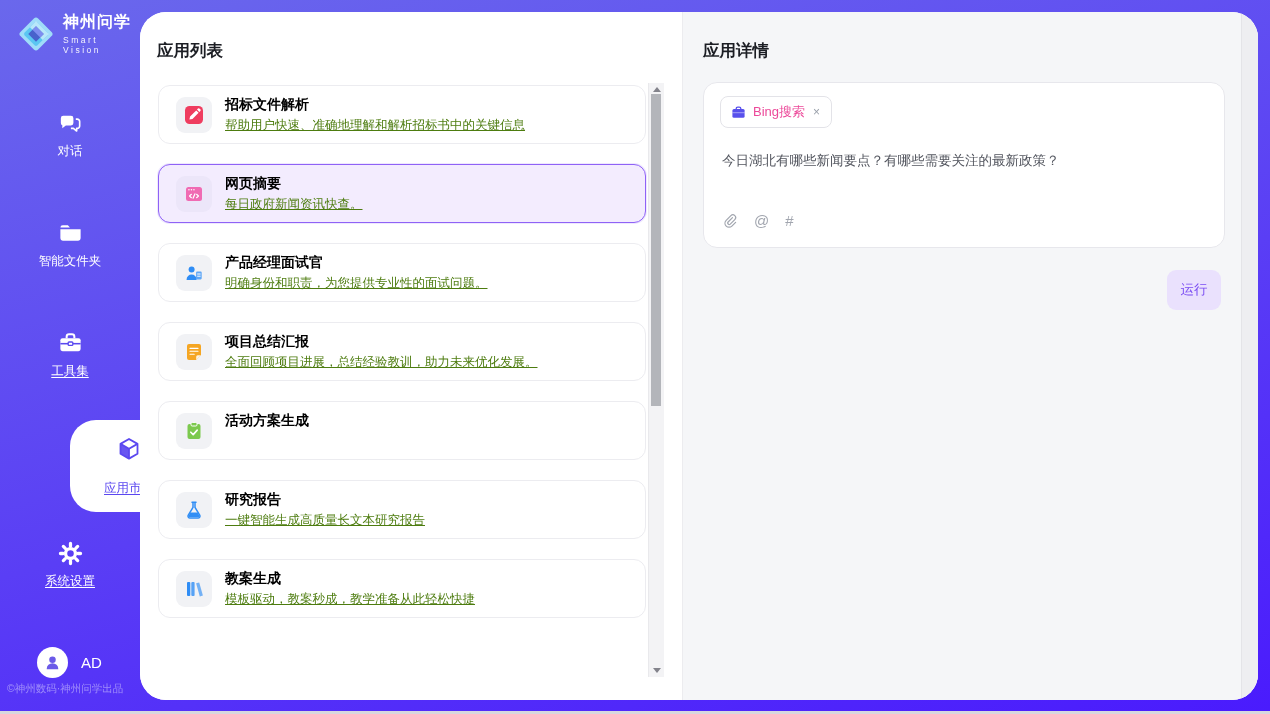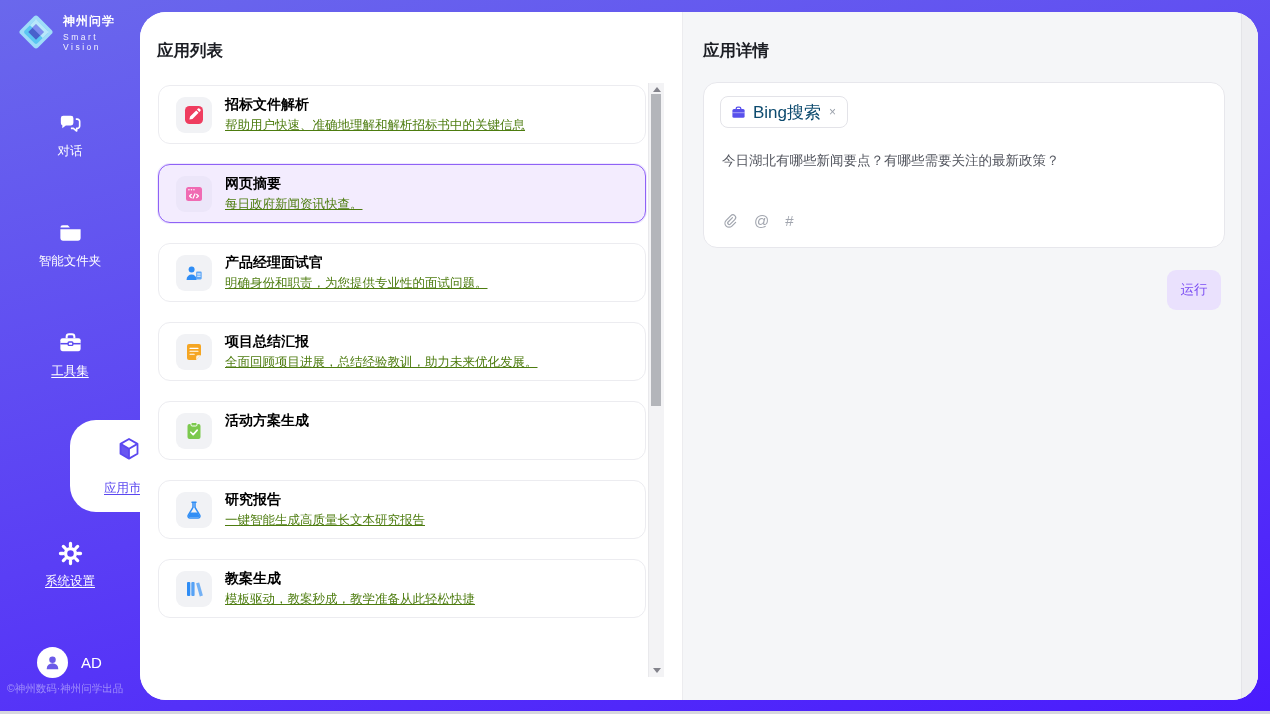--- a/index.html
+++ b/index.html
@@ -9,21 +9,21 @@
     background:#d7d7de;
     -webkit-font-smoothing:antialiased;
   }
   .frame{
     position:absolute;left:0;top:0;width:1270px;height:711px;
     background:linear-gradient(165deg,#6a68ec 0%,#5a3ef5 55%,#4a1bfd 100%);
   }
   
   .sidebar{position:absolute;left:0;top:0;width:140px;height:711px;color:#fff;}
   .logo{position:absolute;left:16px;top:12px;display:flex;align-items:center;gap:7px;}
-  .logo-text .cn{font-size:12px;font-weight:700;letter-spacing:1px;}
+  .logo-text .cn{font-size:16px;font-weight:700;letter-spacing:1px;}
   .logo-text .en{font-size:8.5px;letter-spacing:2.5px;opacity:.92;margin-top:2px;}
   .nav-item{
     position:absolute;left:0;width:140px;text-align:center;color:#fff;cursor:pointer;
     display:flex;flex-direction:column;align-items:center;gap:6px;
   }
   .nav-item .nav-label{font-size:12.5px;}
   .nav-item.u .nav-label{text-decoration:underline;text-underline-offset:2px;}
   .nav-item.pos-0{top:110px;}
   .nav-item.pos-1{top:220px;}
   .nav-item.pos-2{top:330px;}
@@ -79,21 +79,21 @@
   .detail-panel{flex:1;background:#f5f6f8;position:relative;border-left:1px solid #ececef;}
   .detail-panel .panel-title{position:absolute;left:20px;top:28px;}
   .detail-card{
     position:absolute;left:20px;top:70px;width:520px;height:164px;background:#fff;
     border:1px solid #e7e7ec;border-radius:14px;
   }
   .tool-tag{
     position:absolute;left:16px;top:13px;height:30px;display:inline-flex;align-items:center;
     gap:7px;padding:0 10px;border:1px solid #e3e3e8;border-radius:8px;background:#fff;cursor:default;
   }
-  .tool-tag .tag-label{font-size:17px;color:#0c4a6e;}
+  .tool-tag .tag-label{font-size:13px;color:#ec4899;}
   .tool-tag .tag-close{font-size:12px;color:#9aa0aa;cursor:pointer;padding:0 1px;}
   .prompt-text{position:absolute;left:18px;top:69px;font-size:13.5px;color:#52555e;width:480px;}
   .attach-row{position:absolute;left:18px;bottom:18px;display:flex;align-items:center;gap:16px;color:#a2a6af;}
   .attach-glyph{font-size:15px;color:#a2a6af;cursor:pointer;}
   .run-btn{
     position:absolute;top:258px;right:37px;width:54px;height:40px;border:none;border-radius:9px;
     background:#eae1fd;color:#7a4cf3;font-size:13.5px;cursor:pointer;
     font-family:"Liberation Sans","DejaVu Sans",sans-serif;
   }
   .right-track{position:absolute;right:0;top:0;bottom:0;width:16px;background:#eeeef1;border-left:1px solid #e4e4e8;}

